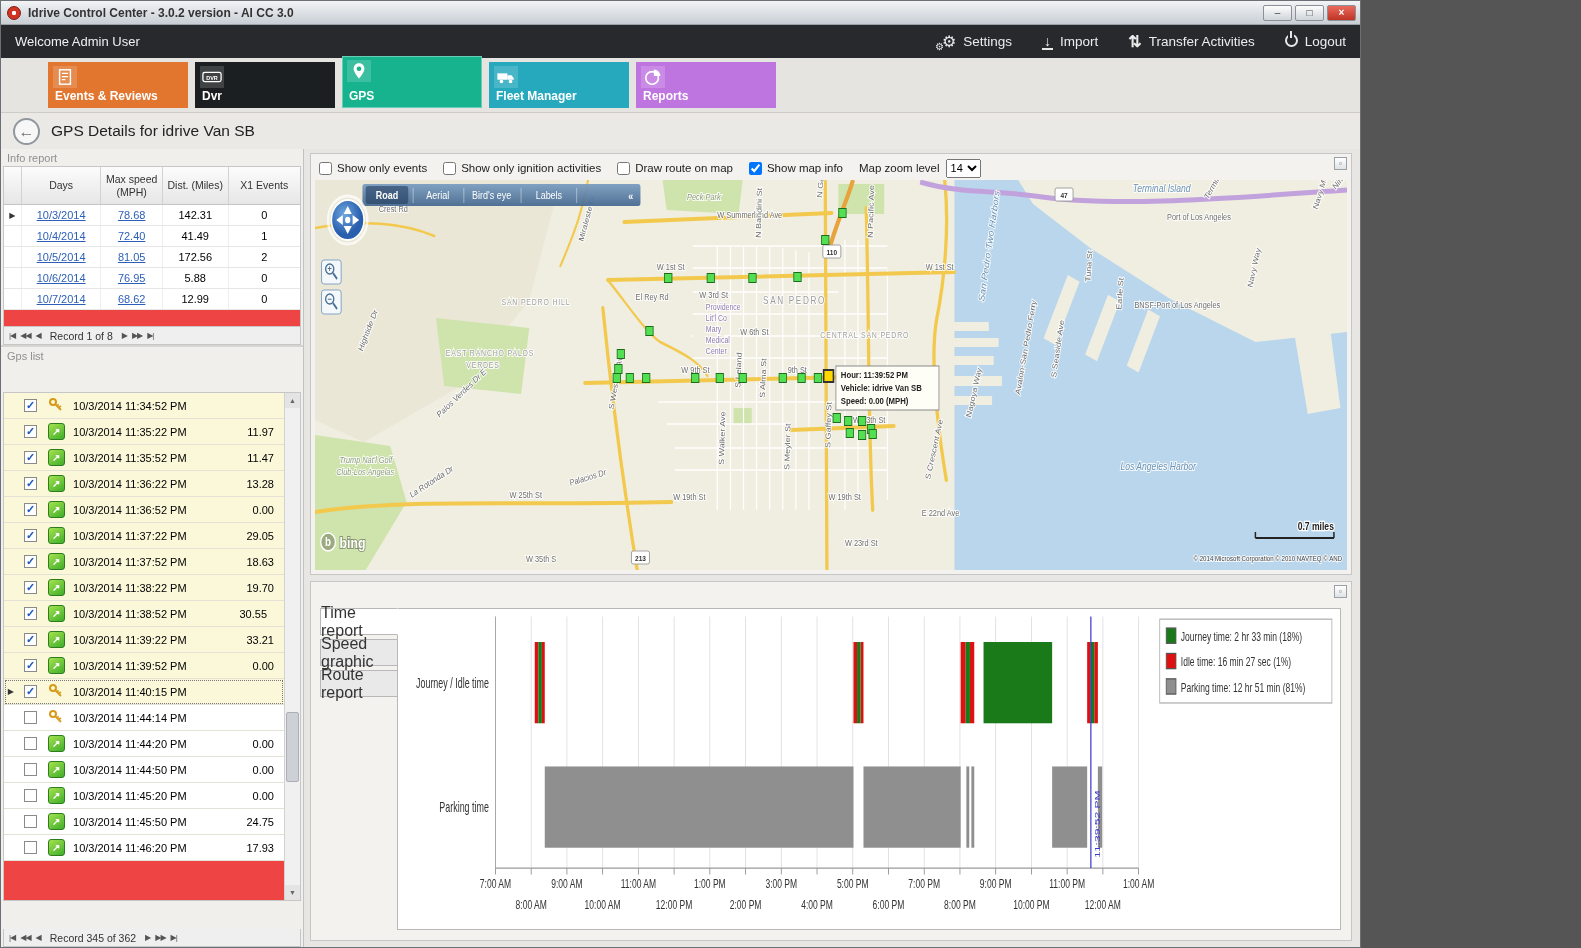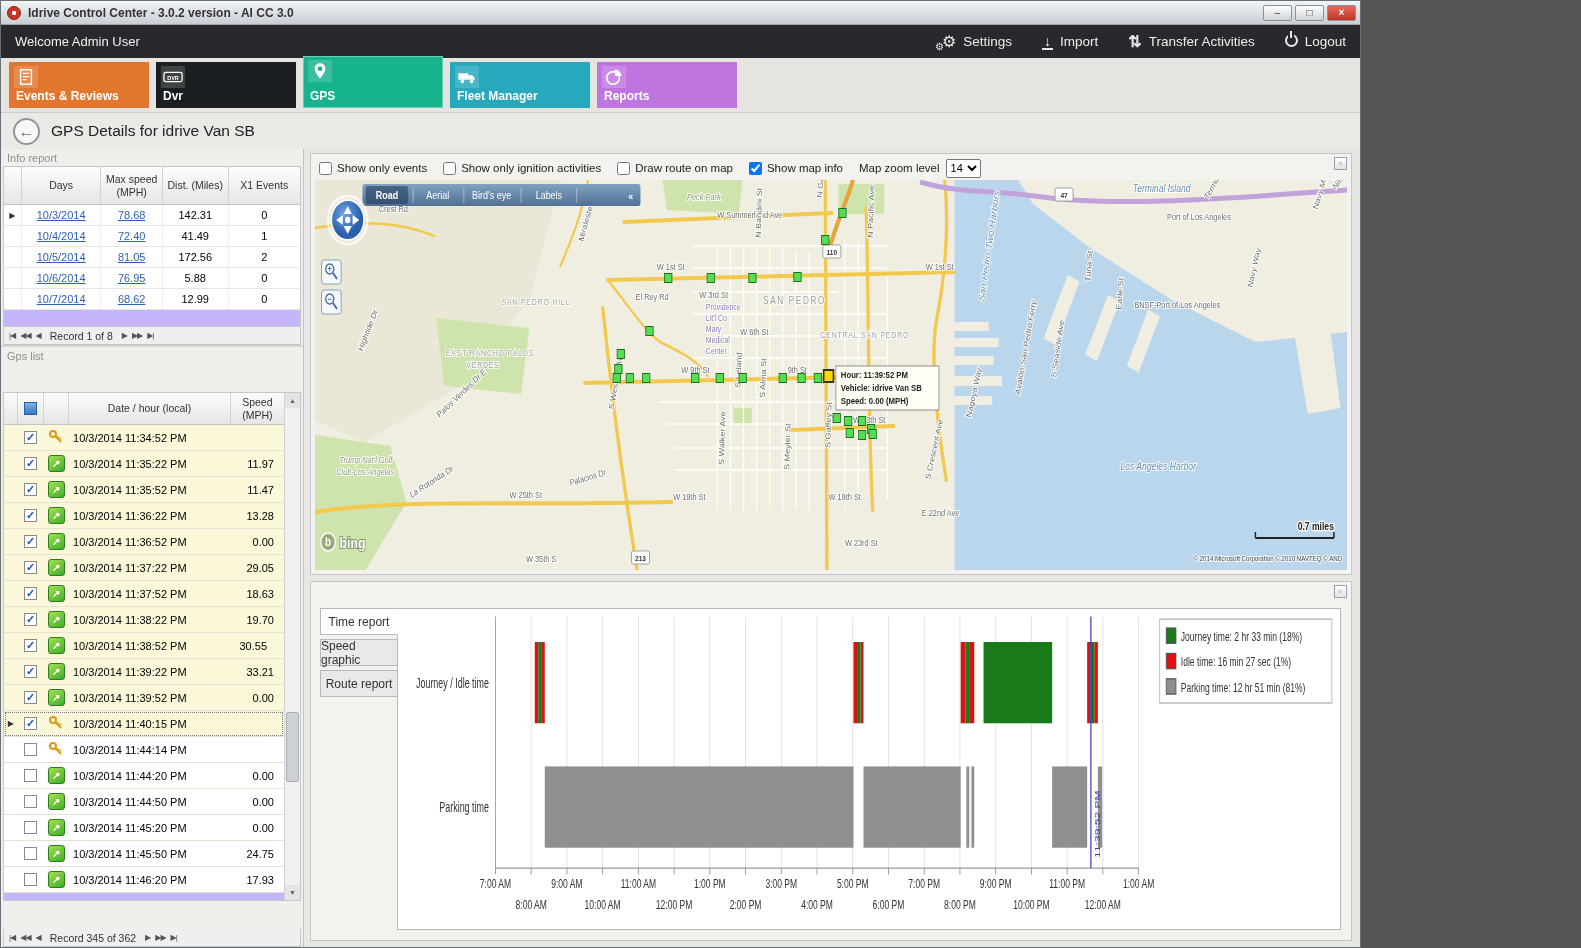--- a/index.html
+++ b/index.html
@@ -35,21 +35,21 @@
   .tile-label { position:absolute; left:7px; bottom:5px; font-size:12px; font-weight:bold; white-space:nowrap;}
   
   .pagetitle-row { height:36px; display:flex; align-items:center; padding:0 12px; background:#ebe9e6; flex:0 0 auto;}
   .back-btn { width:27px; height:27px; border-radius:50%; border:2px solid #8f969c; color:#6d747a; text-align:center; line-height:23px; font-size:16px; font-weight:bold; background:#f7f7f7; cursor:pointer;}
   .page-title { font-size:15.5px; color:#222; margin-left:11px;}
   
   .content { flex:1; display:flex; min-height:0;}
   .left-panel { width:303px; display:flex; flex-direction:column; border-right:1px solid #c2c2c2; background:#f0efec; flex:0 0 auto;}
   .gb-title { font-size:11px; color:#8f8f8f; padding:3px 6px 2px;}
   .info-report { height:198px; border-bottom:2px solid #d6d4d0; display:flex; flex-direction:column;}
-  .grid { background:#c4b5fd; border:1px solid #c6c6c6; margin:0 2px; flex:1; overflow:hidden; display:flex; flex-direction:column;}
+  .grid { background:#ef4444; border:1px solid #c6c6c6; margin:0 2px; flex:1; overflow:hidden; display:flex; flex-direction:column;}
   .grid-header { display:flex; background:linear-gradient(#fcfcfc,#e6e6e6); border-bottom:1px solid #c6c6c6; flex:0 0 auto;}
   .gh-cell { font-size:10.5px; color:#333; text-align:center; padding:2px; border-right:1px solid #d2d2d2; display:flex; align-items:center; justify-content:center; line-height:1.15;}
   .grid-row { display:flex; height:21px; border-bottom:1px solid #e6e6e6; font-size:11px; align-items:center; background:#fff; cursor:pointer;}
   .g-cell { border-right:1px solid #eee; height:100%; display:flex; align-items:center; justify-content:center;}
   .cell-link { color:#2d5fb8; text-decoration:underline; cursor:pointer;}
   .row-marker { font-size:8px; color:#333;}
   .pager { height:18px; display:flex; align-items:center; background:#efefef; border:1px solid #c6c6c6; border-top:none; font-size:10.5px; color:#333; gap:5px; padding:0 5px; margin:0 2px; flex:0 0 auto;}
   .vcr { font-size:8px; color:#555; cursor:pointer; letter-spacing:-1px;}
   .pager-label { padding:0 4px;}
   
@@ -86,21 +86,21 @@
   .ml-water { font-size:10.5px; fill:#6a93b4; font-style:italic;}
   .ml-poi { font-size:8.5px; fill:#8d7bb0;}
   .ml-street, .ml-area, .ml-caps, .ml-city, .ml-water, .ml-poi { paint-order:stroke; stroke:rgba(255,255,255,.85); stroke-width:2.2px; font-family:"Liberation Sans",sans-serif;}
   .ml-shield { font-size:8px; font-weight:bold; fill:#333; font-family:"Liberation Sans",sans-serif;}
   .nav-tab { font-size:11px; fill:#fff; font-family:"Liberation Sans",sans-serif; cursor:pointer;}
   .nav-tab.b { font-weight:bold;}
   .tipline { font-size:9.5px; font-weight:bold; fill:#222; font-family:"Liberation Sans",sans-serif;}
   
   .time-group { flex:1; border:1px solid #c6c6c6; margin-top:6px; position:relative; display:flex; background:#f3f2ef; min-height:0;}
   .time-tabs { width:86px; padding-top:26px; display:flex; flex-direction:column; align-items:flex-end; flex:0 0 auto;}
-  .time-tab { width:78px; height:27px; border:1px solid #b8b8b8; background:#e9e9e9; font-size:12px; display:flex; align-items:center; justify-content:center; color:#333; margin-bottom:4px; margin-right:-1px; cursor:pointer; z-index:2;}
+  .time-tab { width:78px; height:27px; border:1px solid #b8b8b8; background:#e9e9e9; font-size:16px; display:flex; align-items:center; justify-content:center; color:#333; margin-bottom:4px; margin-right:-1px; cursor:pointer; z-index:2;}
   .time-tab.active { background:#fff; border-right:1px solid #fff;}
   .chart-box { flex:1; background:#fff; border:1px solid #b8b8b8; margin:26px 10px 10px 0; position:relative; min-width:0;}
   .chart-box svg { display:block; width:100%; height:100%;}
   .ch-txt { font-family:"Liberation Sans",sans-serif; fill:#333;}
   
   .bottom-toolbar { height:60px; background:#26282b; display:flex; align-items:center; gap:9px; padding:0 20px 8px; border-top:2px solid #3a3d40; flex:0 0 auto;}
   .tb-btn { height:31px; padding:0 20px; background:linear-gradient(#7b8287,#5b6267); border:1px solid #454a4e; color:#f2f2f2; font-size:12px; display:flex; align-items:center; cursor:pointer; white-space:nowrap;}
   .tb-btn.focused { box-shadow:0 0 0 1px #23262a, 0 0 0 3px #97a3ad;}
   .tb-btn.disabled { background:linear-gradient(#a9b0b5,#8f989f); color:#eee; border-color:#7d868d;}
 </style>
@@ -135,21 +135,21 @@
           <span>Transfer Activities</span>
         </div>
         <div class="header-action">
           <span><span class="pow-ico"></span></span>
           <span>Logout</span>
         </div>
       </div>
   </div>
 
   <div class="tabstrip" id="tabstrip">
-      <div class="tab-tile" style="background: rgb(226, 118, 47);">
+      <div class="tab-tile" style="background: rgb(226, 118, 47); margin-left: 39px;">
         <div class="tile-icon">
           <svg width="18" height="18" viewBox="0 0 20 20">
             <rect x="4" y="2" width="12" height="16" fill="none" stroke="#fff" stroke-width="1.6"></rect>
             <path d="M6.5,6 h7 M6.5,9.5 h7 M6.5,13 h4" stroke="#fff" stroke-width="1.4"></path>
           </svg>
         </div>
         <div class="tile-label">Events &amp; Reviews</div>
       </div>
       <div class="tab-tile" style="background: rgb(28, 31, 33);">
         <div class="tile-icon">
@@ -277,29 +277,20 @@
           <span class="vcr">▶▶</span>
           <span class="vcr">▶|</span>
         </div>
       </div>
 
       <div class="gps-list">
         <div class="gb-title">Gps list</div>
         <div class="grid">
           <div class="gps-body">
             <div class="gps-main">
-              <div class="grid-header" style="height:32px;">
-                <div class="gh-cell" style="width:14px;"></div>
-                <div class="gh-cell" style="width:26px;">
-                    <span class="sel-all-ico"></span>
-                  </div>
-                <div class="gh-cell" style="width:26px;"></div>
-                <div class="gh-cell" style="width:164px;">Date / hour (local)</div>
-                <div class="gh-cell" style="width:54px;border-right:none;">Speed (MPH)</div>
-              </div>
               <div class="gps-rows" id="gps-rows">
                   <div class="gps-row checkedrow">
                     <div class="g-cell row-marker" style="width: 14px; border-right: none;"></div>
                     <div class="g-cell" style="width: 26px; border-right: none;">
                       <span class="cb">✓</span>
                     </div>
                     <div class="g-cell" style="width: 26px; border-right: none;">
                       <span class="key-ico"><svg width="16" height="16" viewBox="0 0 16 16">
                           <circle cx="5" cy="5" r="3" fill="none" stroke="#d79a16" stroke-width="2"></circle>
                           <path d="M7.3,7.3 L13,13 M10.8,10.8 l2,-2 M9,9 l1.6,-1.6" stroke="#d79a16" stroke-width="1.8" fill="none"></path>

